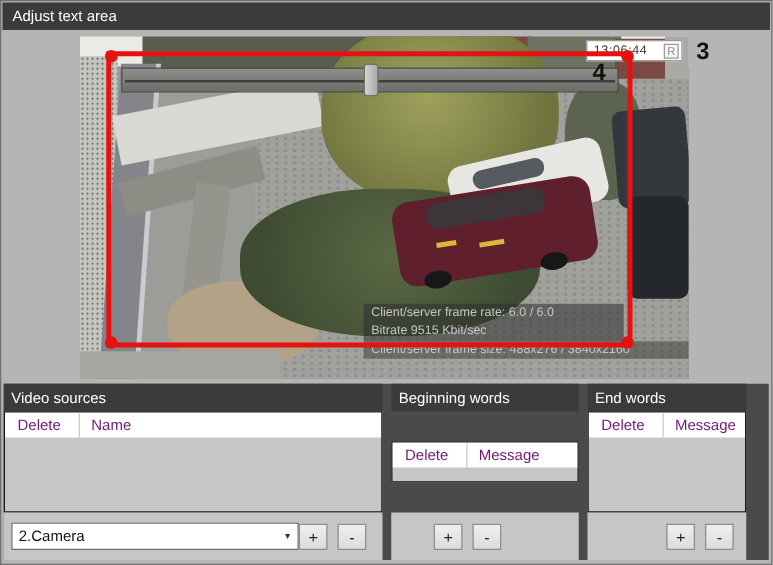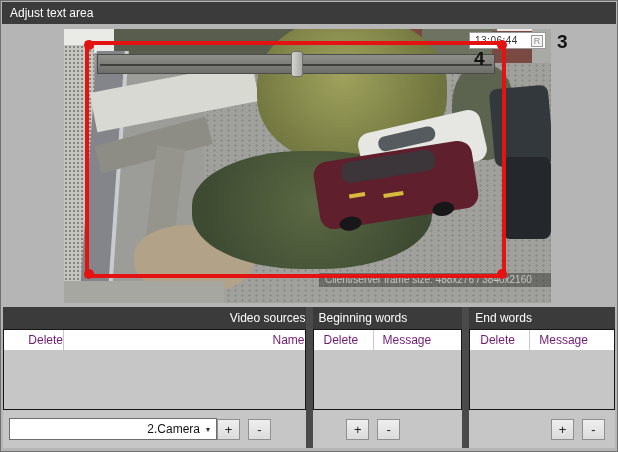--- a/index.html
+++ b/index.html
@@ -55,55 +55,55 @@
   #tsbox { position:absolute; left:405px; top:3px; width:77px; height:17px; background:#fff; border:1px solid #9a9a9a;
            display:flex; align-items:center; font-size:10px; color:#333; padding:0 2px 0 5px; }
   #tsbox .ts { flex:1; letter-spacing:0.5px; }
   #tsbox .rec { width:12px; height:12px; border:1px solid #9a9a9a; background:#f4f4f4; color:#8f8f8f;
                 font-size:9px; display:flex; align-items:center; justify-content:center; }
 
   
   .stats1 { position:absolute; left:227px; top:214px; width:208px; height:30px; background:rgba(45,45,45,0.55);
             color:#c6c6c2; font-size:10px; line-height:14px; padding:1px 0 0 6px; white-space:nowrap; }
   .stats2 { position:absolute; left:227px; top:244px; width:260px; height:14px; background:rgba(45,45,45,0.45);
-            color:#c6c6c2; font-size:10px; line-height:13px; padding-left:6px; white-space:nowrap;margin-left:28px; }
+            color:#c6c6c2; font-size:10px; line-height:13px; padding-left:6px; white-space:nowrap; }
 
   
   #redrect { position:absolute; left:21px; top:12px; width:421px; height:237px; border:4px solid #e51212; }
   .handle { position:absolute; width:10px; height:10px; background:#e51212; border-radius:50%; }
   .h-tl { left:20px; top:11px; } .h-tr { left:433px; top:11px; }
   .h-bl { left:20px; top:240px; } .h-br { left:433px; top:240px; }
 
   
   .ann { position:absolute; font-size:19px; font-weight:bold; color:#111; }
   #ann1 { left:64px;  top:417px; }
   #ann2 { left:121px; top:351px; }
   #ann3 { left:556px; top:30px;  }
   #ann4 { left:473px; top:47px;  }
 
   
   #panels { position:absolute; left:2px; top:306px; width:612px; height:141px; display:flex; background:#4a4a4a; }
   .panel { display:flex; flex-direction:column; height:141px; }
-  .p-vs { width:303px; margin-right:7px;text-align:right; }
-  .p-bw { width:150px; margin-right:7px; }
-  .p-ew { width:146px;border-radius:18px; }
+  .p-vs { width:303px; margin-right:7px; }
+  .p-bw { width:150px; margin-right:7px;gap:24px; }
+  .p-ew { width:127px;border-radius:18px; }
   .p-header { height:22px; background:#3b3b3b; color:#fff; font-size:12px; line-height:22px; padding-left:6px; }
   .p-table { flex:1; border:1px solid #161616; background:#c6c6c6; display:flex; flex-direction:column; overflow:hidden; }
   .t-head { height:20px; background:#fff; display:flex; font-size:12px; color:#701a75; flex:0 0 auto; }
   .t-c1 { width:60px; padding-left:10px; line-height:20px; border-right:1px solid #c9c9c9; }
   .t-c2 { flex:1; padding-left:9px; line-height:20px; }
   .t-row { height:21px; background:#8b8b8b; display:flex; align-items:center; flex:0 0 auto; }
   .t-row .cell1 { width:60px; display:flex; justify-content:center; border-right:1px solid #9c9c9c; }
   .t-row .cb { width:13px; height:13px; background:#fff; border:1px solid #3e3e3e; }
   .t-row .cell2 { flex:1; padding-left:9px; font-size:12px; color:#333; }
   .p-bottom { height:38px; background:#c6c6c6; display:flex; align-items:center; flex:0 0 auto; }
   .pb-vs { padding-left:6px; }
   .pb-bw { justify-content:flex-end; padding-right:62px; }
   .pb-ew { justify-content:flex-end; padding-right:10px; }
-  .combo { width:208px; height:22px; background:#fff; border:1px solid #6e6e6e; display:flex; align-items:center; }
+  .combo { width:230px; height:22px; background:#fff; border:1px solid #6e6e6e; display:flex; align-items:center; }
   .combo .ctext { flex:1; font-size:12px; padding-left:5px; color:#111; }
   .combo .carrow { width:16px; height:100%; display:flex; align-items:center; justify-content:center; font-size:7px; color:#333; }
   .btn { width:23px; height:21px; background:linear-gradient(#efefef,#dcdcdc); border:1px solid #8f8f8f;
          font-size:13px; color:#222; display:flex; align-items:center; justify-content:center; }
   .btn + .btn { margin-left:8px; }
   .pb-vs .btn:first-of-type { margin-left:11px; }
 </style>
 </head>
 <body>
 
@@ -145,20 +145,24 @@
     <div id="slider">
       <div class="groove"></div>
       <div class="thumb"></div>
     </div>
 
     <div id="tsbox">
       <span class="ts">13:06:44</span>
       <span class="rec">R</span>
     </div>
 
+    <div class="stats1">
+      <div>Client/server frame rate: 6.0 / 6.0</div>
+      <div>Bitrate 9515 Kbit/sec</div>
+    </div>
     <div class="stats2">Client/server frame size: 488x276 / 3840x2160</div>
 
     <div id="redrect"></div>
     <div class="handle h-tl"></div>
     <div class="handle h-tr"></div>
     <div class="handle h-bl"></div>
     <div class="handle h-br"></div>
   </div>
 
   <div class="ann" id="ann1">1</div>

